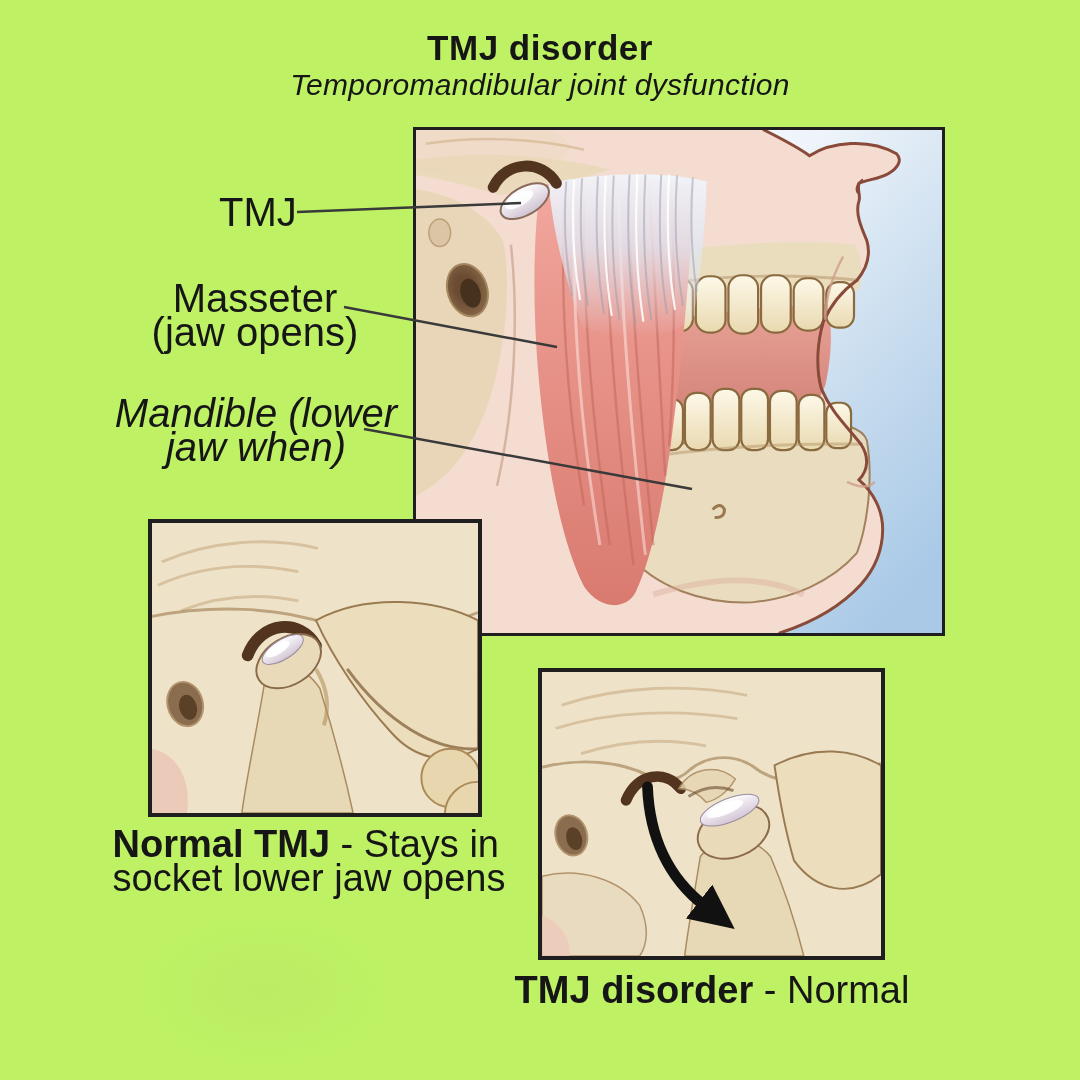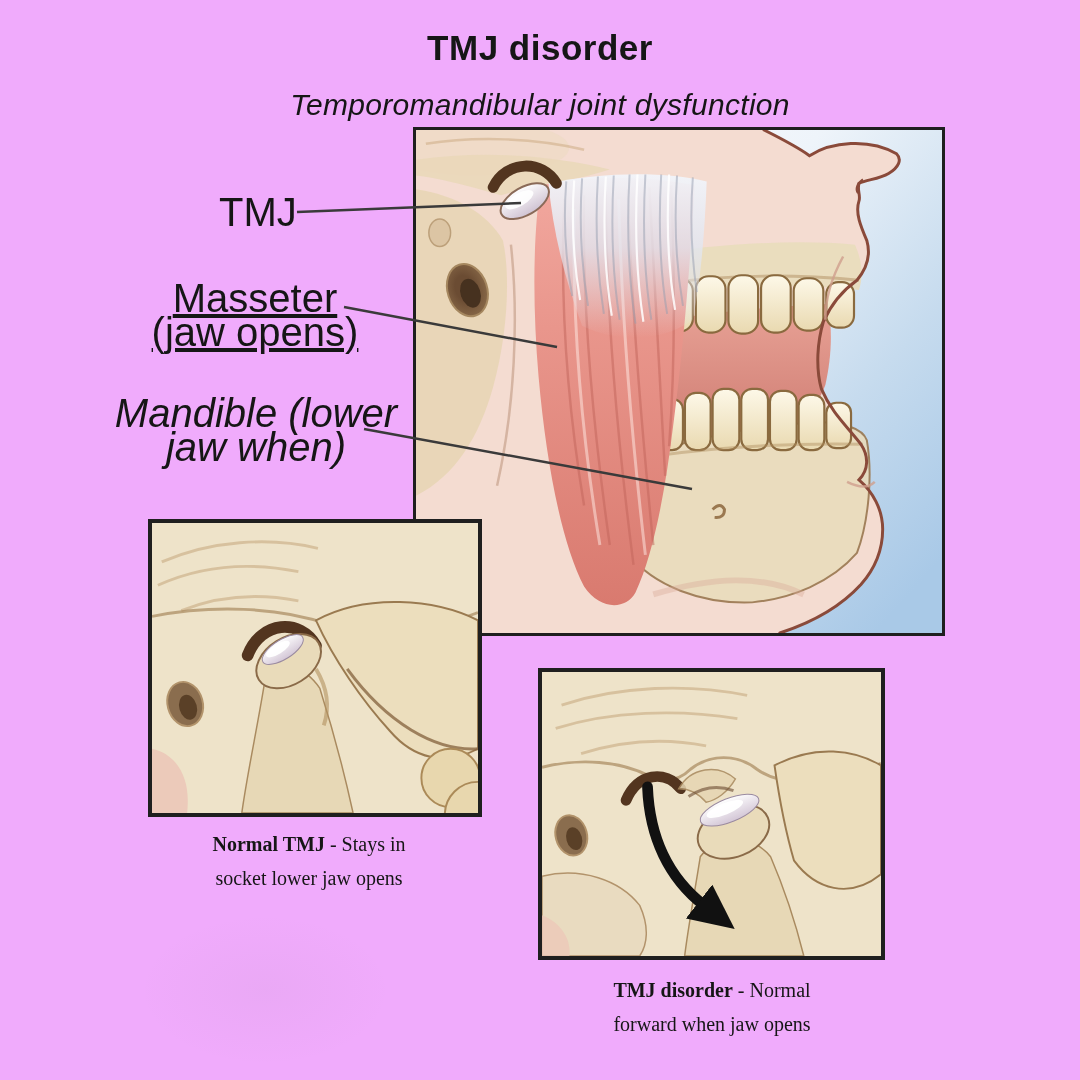--- a/index.html
+++ b/index.html
@@ -1,39 +1,39 @@
 <!DOCTYPE html>
 <html style="--c-text: #161616; --c-panel_border: #1f1f1f; --c-leader_line: #3a3a3a; --c-skin: #f4dcd1; --c-skin_outline: #8a4a3a; --c-bone: #e9dcbd; --c-bone_line: #9a7850; --c-muscle: #e6897f; --c-tendon: #eef0f5; --c-tooth: #f6eed6; --c-tooth_outline: #8a6a3f; --c-mouth: #dd9488; --c-socket_dark: #53351f; --c-disc: #f3eef6; --c-background_blue: #b7d2ec; --c-arrow: #111111;"><head>
 <meta charset="utf-8">
 <style>
   html,body{margin:0;padding:0;background:#ffffff;}
   .stage{
     position:relative;width:1080px;height:1080px;overflow:hidden;
-    background:#f0abfc;
+    background:#bef264;
     font-family:"Liberation Sans","DejaVu Sans",sans-serif;
     color:var(--c-text,#161616);
   }
   .hdr{position:absolute;left:0;top:28px;width:1080px;text-align:center;}
   .hdr .t{font-size:35px;font-weight:bold;letter-spacing:.5px;}
-  .hdr .s{font-size:30px;font-style:italic;margin-top:20px;letter-spacing:.3px;}
+  .hdr .s{font-size:30px;font-style:italic;margin-top:0;letter-spacing:.3px;}
 
   .panel{position:absolute;box-sizing:border-box;background:#fff;}
   .panel svg{display:block;width:100%;height:100%;}
   .main-panel{left:413px;top:127px;width:532px;height:509px;border:3px solid var(--c-panel_border,#1f1f1f);z-index:2;}
   .inset-left{left:148px;top:519px;width:334px;height:298px;border:4px solid var(--c-panel_border,#1f1f1f);z-index:5;}
   .inset-right{left:538px;top:668px;width:347px;height:292px;border:4px solid var(--c-panel_border,#1f1f1f);z-index:5;}
 
   .leaders{position:absolute;left:0;top:0;width:1080px;height:1080px;z-index:4;pointer-events:none;}
 
   .alabel{position:absolute;text-align:center;font-size:40px;line-height:34px;transform:translateX(-50%);white-space:nowrap;z-index:3;}
   .lab-tmj{left:258px;top:195px;}
-  .lab-masseter{left:255px;top:281px;text-decoration:underline;}
+  .lab-masseter{left:255px;top:281px;}
   .lab-mandible{left:256px;top:396px;font-style:italic;}
 
-  .caption{position:absolute;text-align:center;font-size:20px;line-height:34px;transform:translateX(-50%);white-space:nowrap;z-index:6;font-family:Liberation Serif, serif;}
+  .caption{position:absolute;text-align:left;font-size:38px;line-height:34px;transform:translateX(-50%);white-space:nowrap;z-index:6;}
   .cap-normal{left:309px;top:827px;}
   .cap-disorder{left:712px;top:973px;}
   .caption b{font-weight:bold;}
 
   .ghost{position:absolute;left:140px;top:915px;width:250px;height:150px;z-index:1;
     background:radial-gradient(closest-side,rgba(120,120,120,0.05),rgba(120,120,120,0));
     border-radius:45%;}
 </style>
 </head>
 <body>
@@ -282,16 +282,15 @@
       <path d="M0,250 C20,258 30,275 28,292 L0,292 Z" fill="#ecc8b8" opacity="0.8"></path>
       <g transform="rotate(-15 30 168)">
         <ellipse cx="30" cy="168" rx="16" ry="21" fill="#8a6d4e" stroke="#b2936b" stroke-width="2"></ellipse>
         <ellipse cx="32" cy="172" rx="8" ry="12" fill="#5a4027"></ellipse>
       </g>
       <path d="M108,118 C110,170 130,212 166,240" stroke="var(--c-arrow)" stroke-width="11" fill="none" stroke-linecap="round" marker-end="url(#r-arrowhead)"></path>
     </svg>
   </div>
   <div class="caption cap-disorder">
     <div><b>TMJ disorder</b><span> - Normal</span></div>
-    <div>forward when jaw opens</div>
   </div>
 
 </div>
 
 </body></html>

